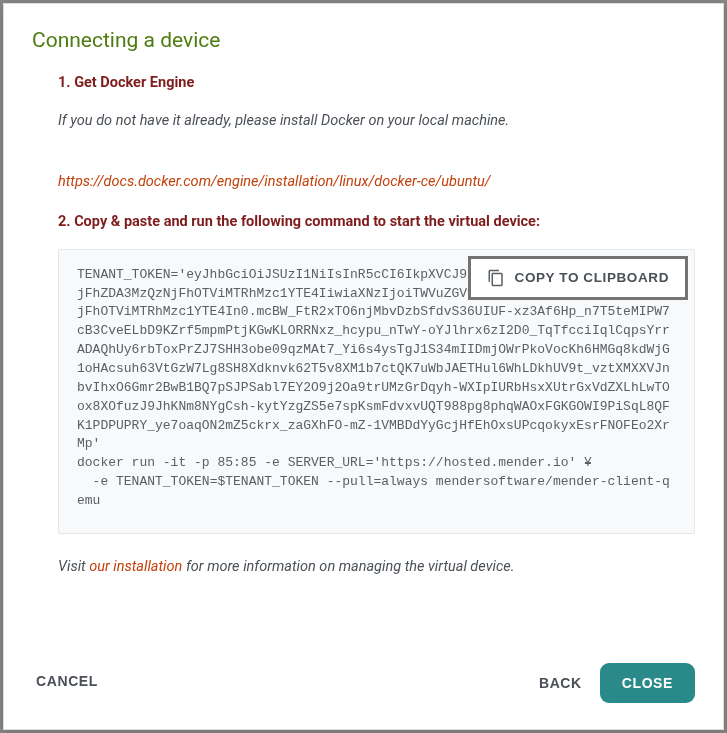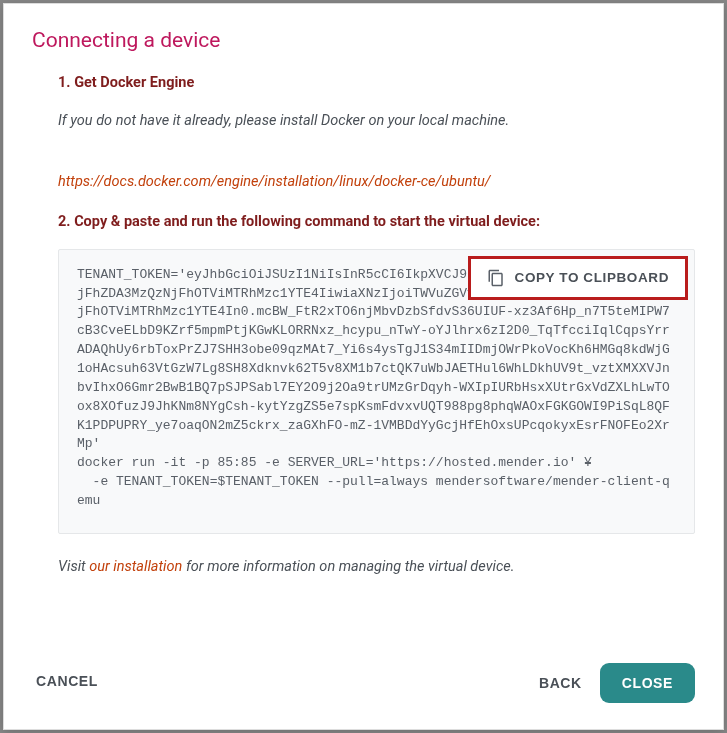--- a/index.html
+++ b/index.html
@@ -26,21 +26,21 @@
       box-shadow: 0 2px 10px rgba(0,0,0,0.2);
       display: flex;
       flex-direction: column;
     }
     .modal-header {
       padding: 24px 28px 20px 28px;
     }
     .modal-title {
       font-size: 21px;
       font-weight: 400;
-      color: #be185d;
+      color: #4d7c0f;
     }
     .modal-body {
       padding: 0 28px 0 54px;
       flex: 1;
       color: #444a52;
       font-size: 14.5px;
       line-height: 1.5;
     }
     .step-title {
       font-weight: 700;
@@ -71,21 +71,21 @@
       color: #5a6068;
       white-space: pre-wrap;
       word-break: break-all;
       line-height: 1.45;
     }
     .copy-btn {
       position: absolute;
       top: 6px;
       right: 6px;
       background: #fff;
-      border: 3px solid #b91c1c;
+      border: 3px solid #737373;
       padding: 10px 16px;
       font-size: 13.5px;
       font-weight: 600;
       letter-spacing: 0.6px;
       color: #4a5057;
       cursor: pointer;
       display: flex;
       align-items: center;
       gap: 10px;
       margin-left: 36px;

